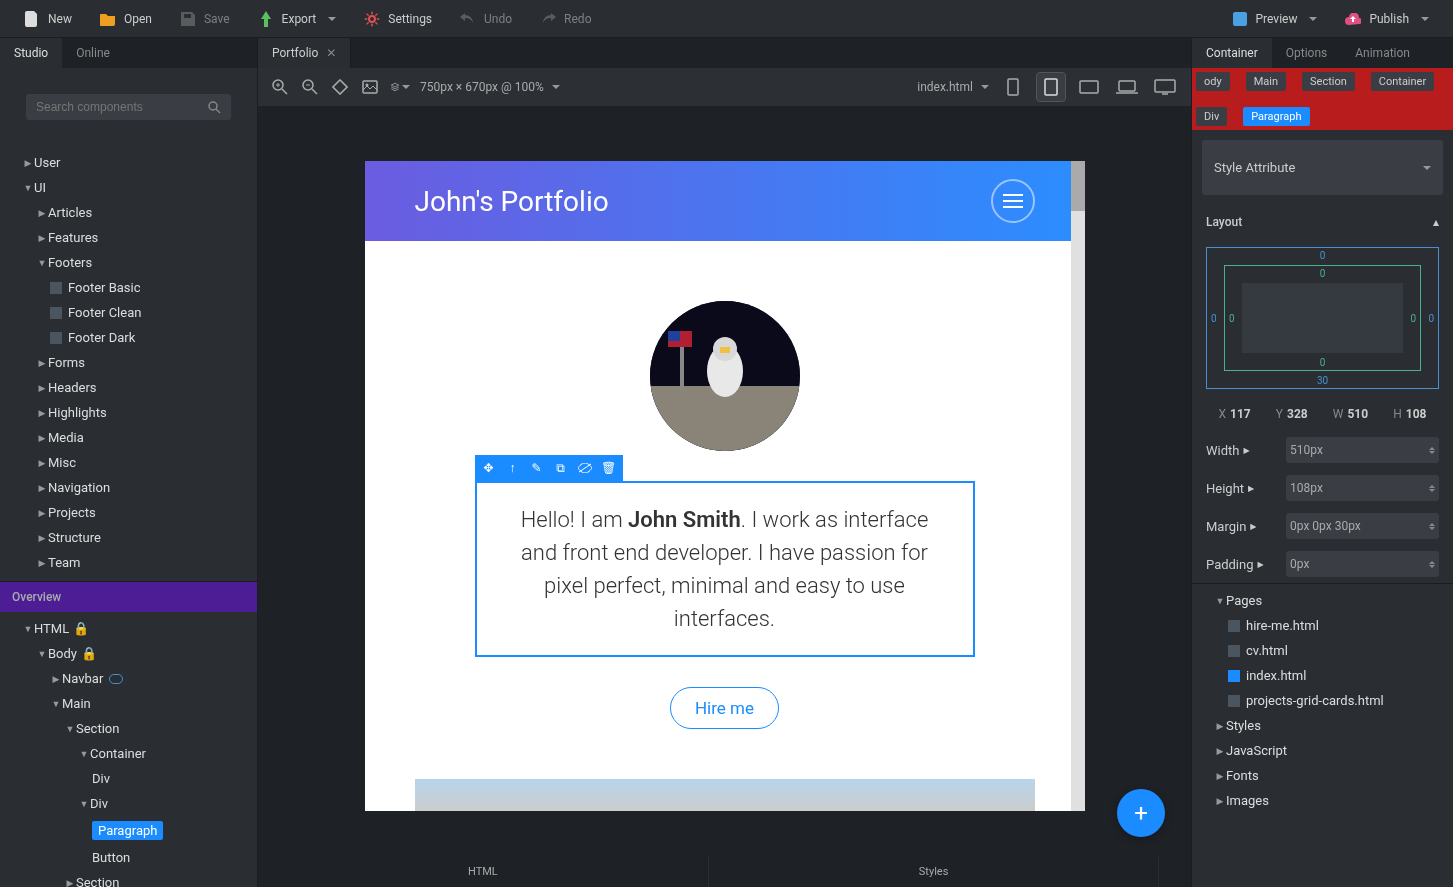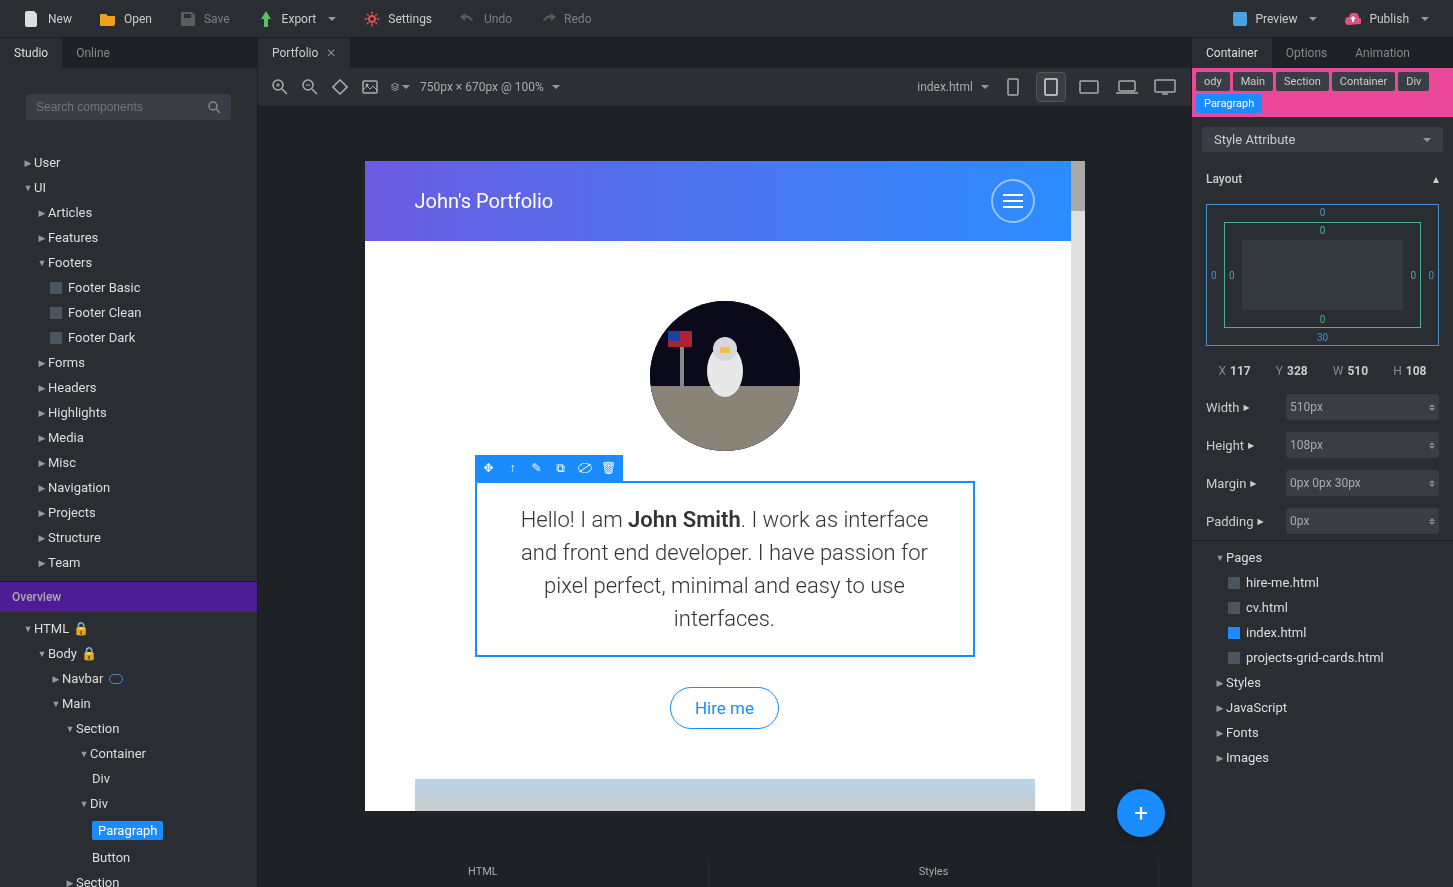--- a/index.html
+++ b/index.html
@@ -29,40 +29,40 @@
 .file-tab .close{color:#888;cursor:pointer}
 .canvas-toolbar{height:38px;display:flex;align-items:center;padding:0 12px;gap:12px;justify-content:space-between;background:#2c3035}
 .ct-left,.ct-right{display:flex;align-items:center;gap:10px}
 .ct-icon{width:20px;height:20px;cursor:pointer;color:#aaa;display:flex;align-items:center;justify-content:center}
 .ct-text{font-size:12px;color:#aaa;display:flex;align-items:center;gap:4px}
 .device-icon{width:28px;height:28px;display:flex;align-items:center;justify-content:center;cursor:pointer;border-radius:3px}
 .device-icon.active{background:#3a3e44;outline:1px solid #555}
 .canvas-area{flex:1;background:#1e2126;display:flex;justify-content:center;padding-top:55px;position:relative;overflow:hidden}
 .canvas{width:720px;background:#fff;height:650px;overflow:hidden;position:relative}
 .site-header{height:80px;background:linear-gradient(90deg,#6b5ce0 0%,#2b8eff 100%);display:flex;align-items:center;justify-content:space-between;padding:0 50px;color:#fff}
-.site-title{font-size:20px;font-weight:400}
+.site-title{font-size:28px;font-weight:400}
 .hamburger{width:28px;height:20px;border:2px solid rgba(255,255,255,0.5);border-radius:50%;width:44px;height:44px;display:flex;align-items:center;justify-content:center;flex-direction:column;gap:4px}
 .hamburger span{width:20px;height:2px;background:#fff}
 .site-body{padding:60px 50px;text-align:center}
 .avatar{width:150px;height:150px;border-radius:50%;margin:0 auto 30px;background:radial-gradient(circle at 30% 20%,#2a3550 0%,#1a2030 40%,#7a8090 60%,#4a5060 100%);position:relative;overflow:hidden}
 .selection-box{border:2px solid #1a8cff;padding:20px 30px;margin:0 60px 30px;position:relative}
 .selection-toolbar{position:absolute;top:-28px;left:-2px;background:#1a8cff;display:flex;height:26px;align-items:center;padding:0 6px;gap:8px}
 .sel-icon{width:16px;height:16px;cursor:pointer;color:#fff;display:flex;align-items:center;justify-content:center;font-size:12px}
 .intro-text{font-size:22px;color:#333;line-height:1.5;font-weight:300}
 .intro-text strong{font-weight:600}
 .hire-btn{display:inline-block;border:1.5px solid #1a8cff;color:#1a8cff;padding:10px 24px;border-radius:24px;font-size:17px}
 .landscape{margin-top:50px;height:110px;background:linear-gradient(180deg,#b8d4ea 0%,#d8c8b8 50%,#c8a890 100%)}
 .fab{position:absolute;bottom:20px;right:26px;width:48px;height:48px;border-radius:50%;background:#1a8cff;color:#fff;display:flex;align-items:center;justify-content:center;font-size:24px;cursor:pointer;box-shadow:0 2px 8px rgba(0,0,0,0.3)}
 .bottom-tabs{display:flex;background:#1e2126;height:30px}
 .bottom-tab{padding:8px 210px;font-size:11px;color:#aaa;border-right:1px solid #2a2e33;text-align:center}
 .right-panel{width:262px;background:#2a2e33;display:flex;flex-direction:column;border-left:1px solid #1a1d21}
-.breadcrumb{display:flex;background:#ec4899;padding:4px;gap:3px;flex-wrap:wrap}
+.breadcrumb{display:flex;background:#b91c1c;padding:4px;gap:16px;flex-wrap:wrap}
 .bc-item{background:#3a3e44;padding:3px 8px;font-size:11px;border-radius:2px;color:#ccc}
 .bc-item.active{background:#1a8cff;color:#fff}
-.style-select{margin:10px;background:#3a3e44;padding:5px 12px;border-radius:3px;display:flex;justify-content:space-between;align-items:center;font-size:13px}
+.style-select{margin:10px;background:#3a3e44;padding:20px 12px;border-radius:3px;display:flex;justify-content:space-between;align-items:center;font-size:13px}
 .section-header{padding:10px 14px;font-size:12px;display:flex;justify-content:space-between;align-items:center;color:#ccc;font-weight:500}
 .box-model{margin:8px 14px;position:relative;height:142px}
 .bm-margin{position:absolute;inset:0;border:1px solid #4a90d0}
 .bm-padding{position:absolute;inset:18px;border:1px solid #4ab090}
 .bm-content{position:absolute;inset:36px;background:#353a40}
 .bm-val{position:absolute;font-size:10px;color:#4a90d0}
 .bm-val.pad{color:#4ab090}
 .coords{display:flex;justify-content:space-around;padding:10px 14px;font-size:12px}
 .coords span{color:#888;margin-right:4px}
 .prop-row{display:flex;align-items:center;padding:6px 14px;gap:10px}

